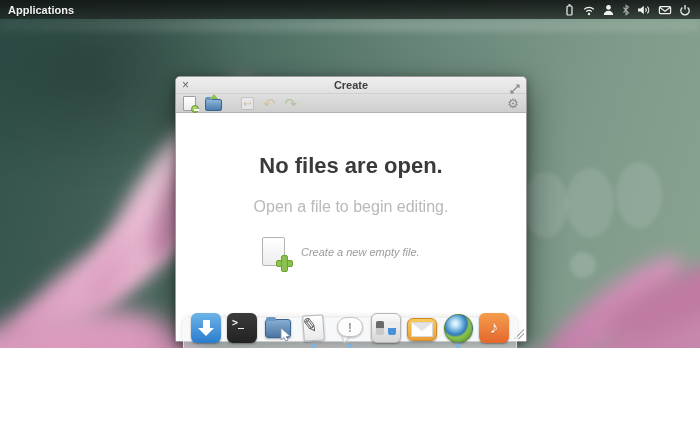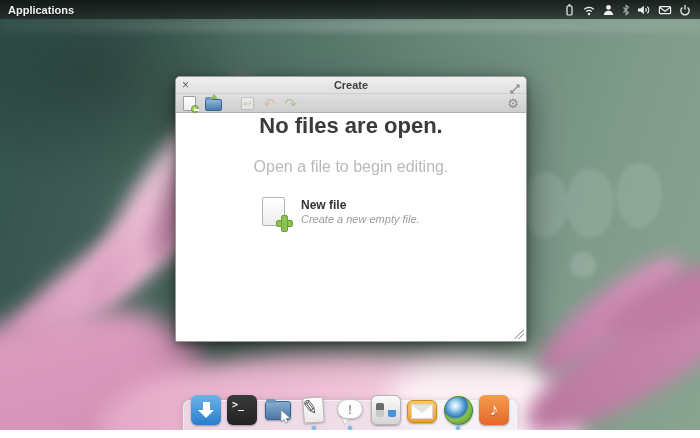--- a/index.html
+++ b/index.html
@@ -1,17 +1,17 @@
 <!DOCTYPE html>
 <html><head>
 <meta charset="utf-8">
 <style>
   * { margin:0; padding:0; box-sizing:border-box; }
   html,body { width:700px; height:438px; overflow:hidden; font-family:"Liberation Sans",sans-serif; }
-  .desktop { position:relative; width:700px; height:430px; overflow:hidden;
+  .desktop { position:relative; width:700px; height:348px; overflow:hidden;
              background:linear-gradient(108deg,#30504a 0%,#3e5c54 18%,#547468 38%,#6c8a7c 58%,#7e9a8a 78%,#8aa491 100%); }
 
   
   .wp { position:absolute; inset:0; overflow:hidden; }
   .petal { position:absolute; border-radius:50%; filter:blur(9px); }
   .p-a { left:40px; top:186px; width:220px; height:48px; transform:rotate(-58deg);
          background:linear-gradient(90deg,#d897ba,#f2cfe0 70%,#f7e3ec); }
   .p-b { left:100px; top:150px; width:200px; height:40px; transform:rotate(-62deg);
          background:linear-gradient(90deg,#c986ae,#e8b4cd); }
   .p-c { left:-10px; top:248px; width:230px; height:55px; transform:rotate(-35deg);
@@ -71,21 +71,21 @@
   .tb-open::before { content:''; position:absolute; left:-1px; top:-3px; width:7px; height:3px;
                      background:#6d96bf; border-radius:2px 2px 0 0; }
   .tb-open i { position:absolute; left:4px; top:-6px; width:0; height:0;
                border-left:4px solid transparent; border-right:4px solid transparent; border-bottom:5px solid #8cc152; }
   .arrowglyph { font-size:15px; line-height:15px; }
   .tb-chip { width:13px; height:13px; background:#fdfdfd; border:1px solid #a8a8a8; border-radius:1px;
              display:flex; align-items:center; justify-content:center; font-size:10px; color:#c8a254; }
   .gear { font-size:13px; color:#8d8d8d; line-height:15px; }
 
   .content { position:relative; height:228px; background:#fff; text-align:center; }
-  .h1 { font-size:22px; font-weight:bold; color:#3a3a3a; }
+  .h1 { padding-top:40px; font-size:22px; font-weight:bold; color:#3a3a3a; }
   .h2 { margin-top:19px; font-size:16px; color:#b9b9b9; }
   .options { margin:18px auto 0; width:190px; text-align:left; }
   .opt { display:flex; align-items:center; gap:11px; margin-bottom:9px; cursor:default; }
   .opt-icon { width:34px; height:34px; flex:0 0 34px; display:flex; align-items:center; justify-content:center; position:relative; }
   .opt-title { font-size:12px; font-weight:bold; color:#333; }
   .opt-desc { font-size:11px; color:#9b9b9b; margin-top:1px;font-style:italic; }
   .ic-newfile { position:relative; width:23px; height:29px; background:linear-gradient(#ffffff,#ededed);
                 border:1px solid #b3b3b3; border-radius:2px; }
   .ic-newfile .plus { position:absolute; right:-7px; bottom:-5px; width:15px; height:15px; }
   .plus::before { content:''; position:absolute; left:0; top:5px; width:15px; height:5px; background:#8cc152;
@@ -260,21 +260,20 @@
       <div class="h1">No files are open.</div>
       <div class="h2">Open a file to begin editing.</div>
       <div class="options">
         <div class="opt">
           <span class="opt-icon">
               <span class="ic-newfile">
                 <span class="plus"></span>
               </span>
             </span>
           <span>
-            <div class="opt-title">New file</div>
             <div class="opt-desc">Create a new empty file.</div>
           </span>
         </div>
       </div>
       <div class="grip"></div>
     </div>
   </div>
 
   <div class="dock">
     <div class="dock-bg"></div>

